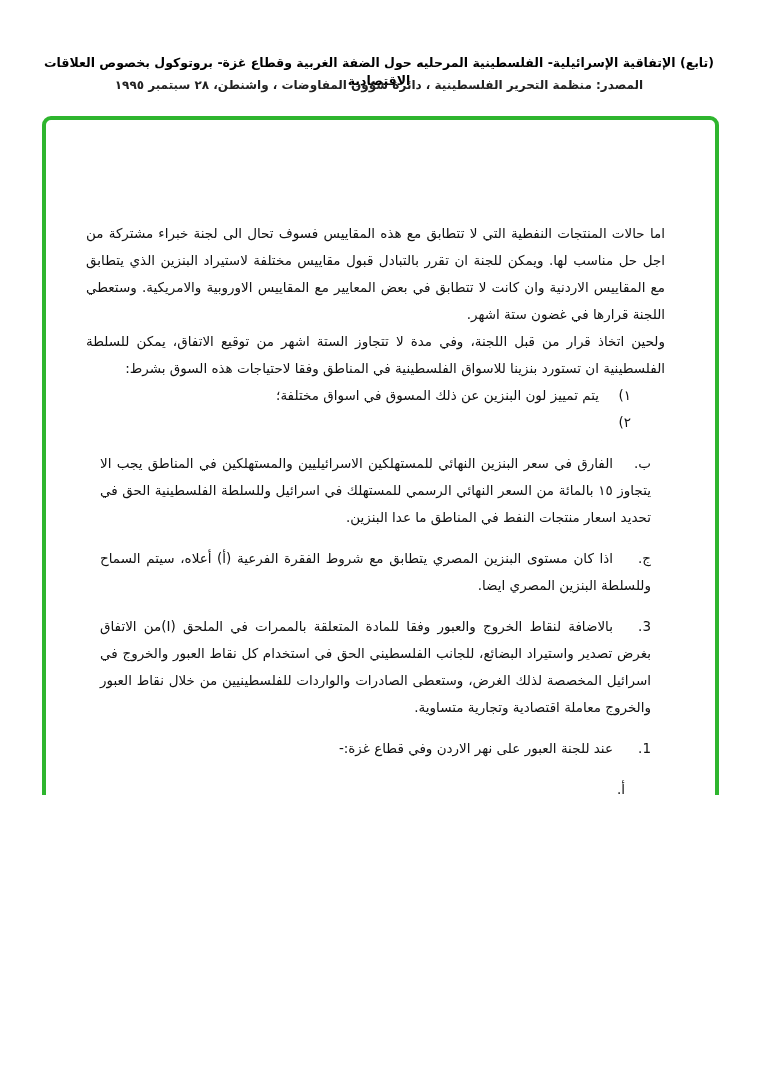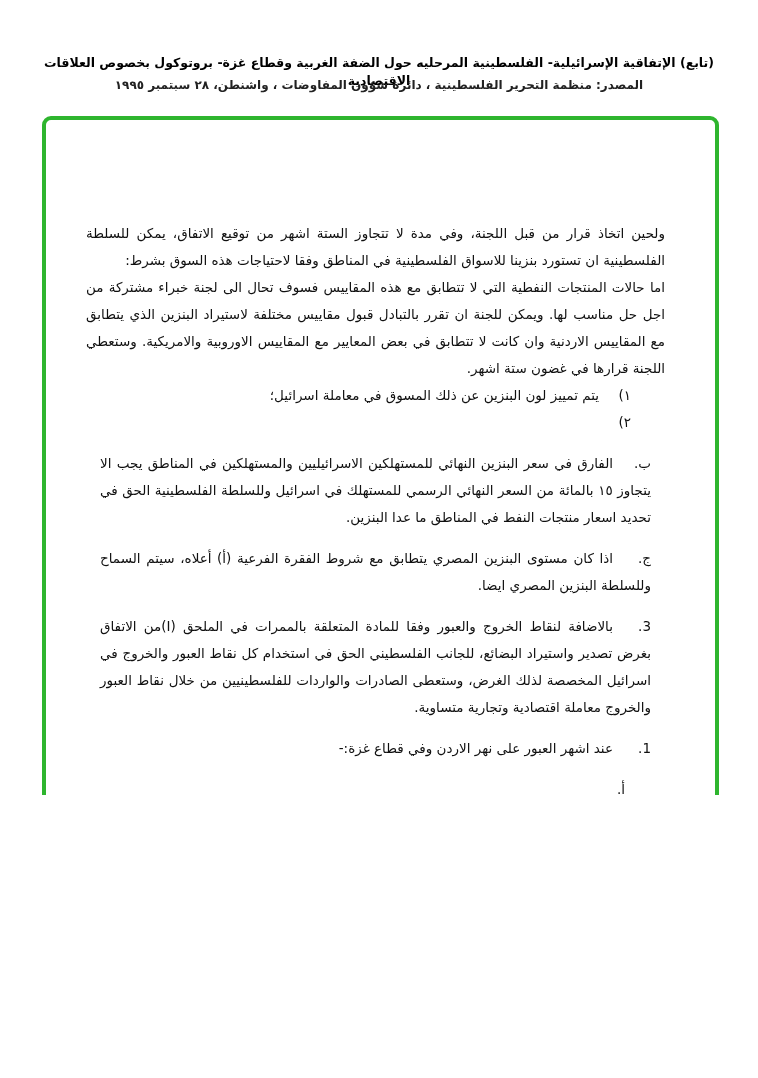--- a/index.html
+++ b/index.html
@@ -105,47 +105,47 @@
 
 <div class="page">
 
   <div class="doc-header">(تابع) الإتفاقية الإسرائيلية- الفلسطينية المرحليه حول الضفة الغربية وقطاع غزة- بروتوكول بخصوص العلاقات الاقتصادية</div>
 
   <div class="doc-source">المصدر: منظمة التحرير الفلسطينية ، دائرة شؤون المفاوضات ، واشنطن، ٢٨ سبتمبر ١٩٩٥</div>
 
   <div class="green-box">
     <div class="doc-body">
 
+      <p class="para">اما حالات المنتجات النفطية التي لا تتطابق مع هذه المقاييس فسوف تحال الى لجنة خبراء مشتركة من اجل حل مناسب لها. ويمكن للجنة ان تقرر بالتبادل قبول مقاييس مختلفة لاستيراد البنزين الذي يتطابق مع المقاييس الاردنية وان كانت لا تتطابق في بعض المعايير مع المقاييس الاوروبية والامريكية. وستعطي اللجنة قرارها في غضون ستة اشهر.</p>
+
       <p class="para">ولحين اتخاذ قرار من قبل اللجنة، وفي مدة لا تتجاوز الستة اشهر من توقيع الاتفاق، يمكن للسلطة الفلسطينية ان تستورد بنزينا للاسواق الفلسطينية في المناطق وفقا لاحتياجات هذه السوق بشرط:</p>
-
-      <p class="para">اما حالات المنتجات النفطية التي لا تتطابق مع هذه المقاييس فسوف تحال الى لجنة خبراء مشتركة من اجل حل مناسب لها. ويمكن للجنة ان تقرر بالتبادل قبول مقاييس مختلفة لاستيراد البنزين الذي يتطابق مع المقاييس الاردنية وان كانت لا تتطابق في بعض المعايير مع المقاييس الاوروبية والامريكية. وستعطي اللجنة قرارها في غضون ستة اشهر.</p>
 
       <div class="item-l2">
         <span class="marker-col">١)</span>
-        <span class="item-text">يتم تمييز لون البنزين عن ذلك المسوق في معاملة اسرائيل؛</span>
+        <span class="item-text">يتم تمييز لون البنزين عن ذلك المسوق في اسواق مختلفة؛</span>
       </div>
 
       <div class="item-l2">
         <span class="marker-col">٢)</span>
       </div>
 
       <p class="item-l1">
         <span class="marker-inline">ب.</span><span>الفارق في سعر البنزين النهائي للمستهلكين الاسرائيليين والمستهلكين في المناطق يجب الا يتجاوز ١٥ بالمائة من السعر النهائي الرسمي للمستهلك في اسرائيل وللسلطة الفلسطينية الحق في تحديد اسعار منتجات النفط في المناطق ما عدا البنزين.</span>
       </p>
 
       <p class="item-l1">
         <span class="marker-inline">ج.</span><span>اذا كان مستوى البنزين المصري يتطابق مع شروط الفقرة الفرعية (أ) أعلاه، سيتم السماح وللسلطة البنزين المصري ايضا.</span>
       </p>
 
       <p class="item-l1">
         <span class="marker-inline">3.</span><span>بالاضافة لنقاط الخروج والعبور وفقا للمادة المتعلقة بالممرات في الملحق (I)من الاتفاق بغرض تصدير واستيراد البضائع، للجانب الفلسطيني الحق في استخدام كل نقاط العبور والخروج في اسرائيل المخصصة لذلك الغرض، وستعطى الصادرات والواردات للفلسطينيين من خلال نقاط العبور والخروج معاملة اقتصادية وتجارية متساوية.</span>
       </p>
 
       <p class="item-l1">
-        <span class="marker-inline">1.</span><span>عند اشهر العبور على نهر الاردن وفي قطاع غزة:-</span>
+        <span class="marker-inline">1.</span><span>عند للجنة العبور على نهر الاردن وفي قطاع غزة:-</span>
       </p>
 
       <div class="item-l2 deep">
         <span class="marker-col">أ.</span>
       </div>
 
     </div>
   </div>
 
   <div class="page-number">322</div>

